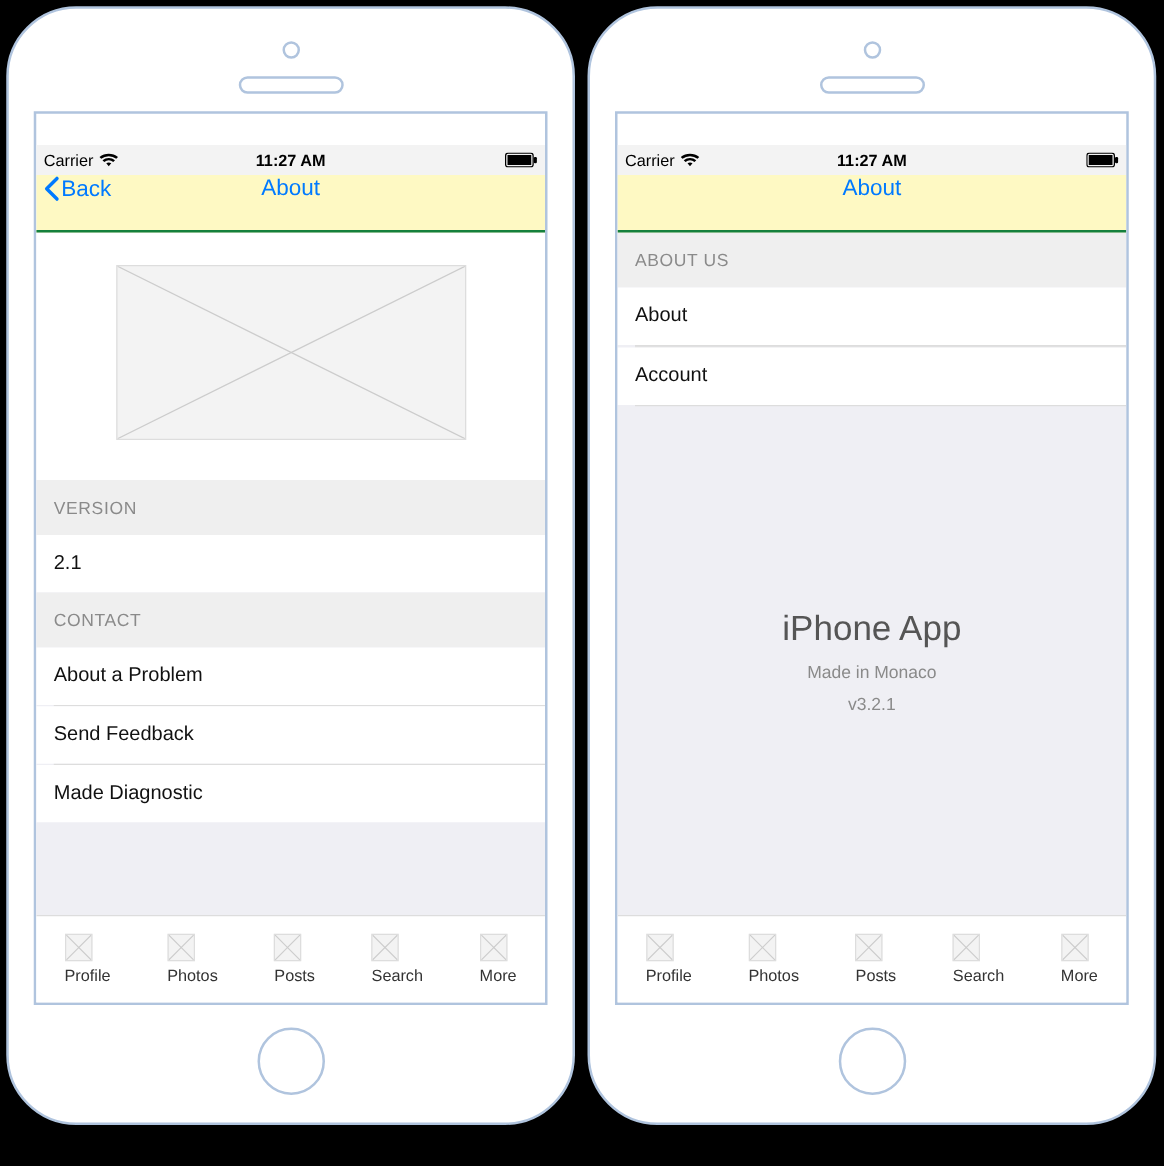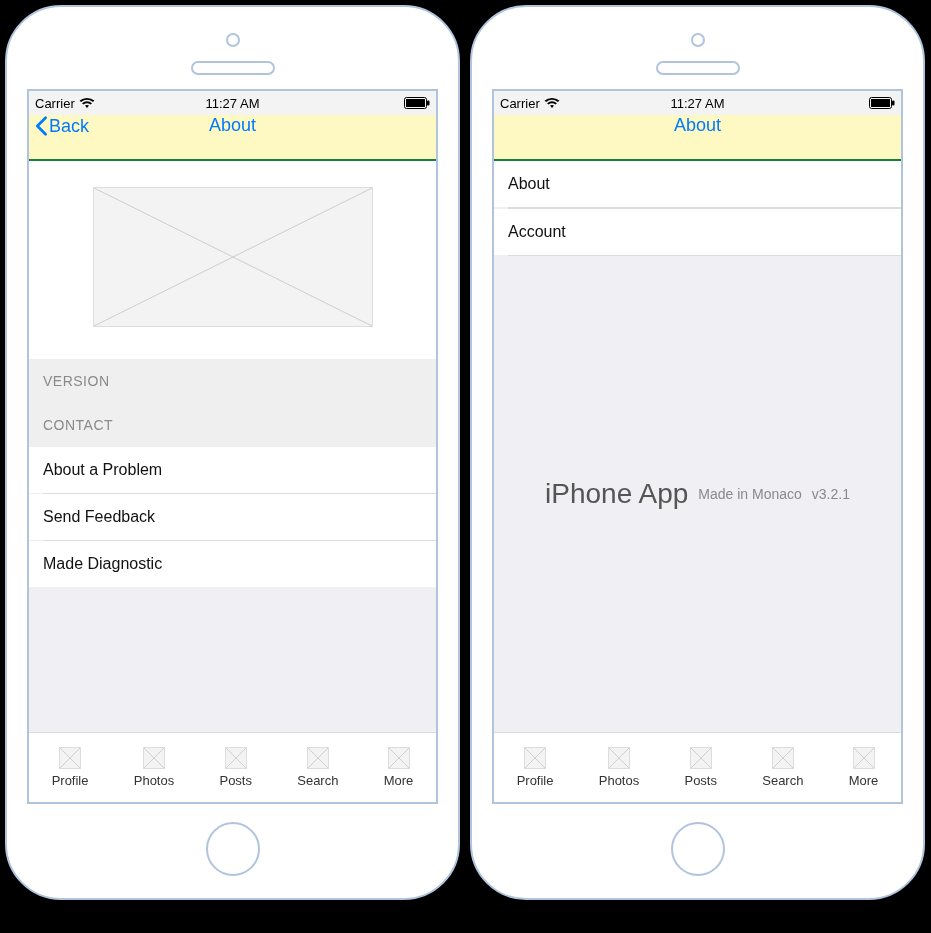--- a/index.html
+++ b/index.html
@@ -51,23 +51,24 @@
   
   .status-bar {
     height: 24px;
     background: #f3f3f3;
     display: flex;
     align-items: center;
     font-size: 13px;
     padding: 0 6px;
     font-weight: 500;
     color: #000;
+    margin-top: 25px;
   }
   .status-left { flex:1; display:flex; align-items:center; gap:4px;}
-  .status-center { flex:1; text-align:center; font-weight:400;}
+  .status-center { flex:1; text-align:center; font-weight:700;}
   .status-right { flex:1; display:flex; justify-content:flex-end; align-items:center;}
   .wifi-icon svg, .battery-icon svg { display:block; }
   
   .nav-bar {
     height: 46px;
     background: #fef9c3;
     border-bottom: 2px solid #15803d;
     position: relative;
     display:flex;
     align-items:flex-start;
@@ -125,41 +126,41 @@
     color:#111;
     cursor:pointer;
   }
   .cell.readonly { cursor:default; }
   .cell-sep {
     height:1px; background:#ddd; margin-left:14px;
   }
   .footer-info {
     flex:1;
     display:flex;
-    flex-direction:row;
+    flex-direction:column;
     align-items:center;
     justify-content:center;
     gap:10px;
     color:#8a8a8a;
   }
   .footer-title { font-size:28px; color:#555; font-weight:400;}
   .footer-sub { font-size:14px; }
   
   .tab-bar {
     height: 70px;
     background:#fff;
     border-top:1px solid #ddd;
     display:flex;
     justify-content:space-around;
     align-items:center;
   }
   .tab-item {
     display:flex;
     flex-direction:column;
-    align-items:center;
+    align-items:flex-start;
     gap:4px;
     font-size:13px;
     color:#333;
     cursor:pointer;
   }
   .tab-icon {
     width:22px; height:22px;
   }
 </style>
 </head>
@@ -206,20 +207,21 @@
     <div class="content">
       <div class="hero-wrap">
         <div class="placeholder" style="width:280px;height:140px;">
           <svg viewBox="0 0 280 140" preserveAspectRatio="none">
               <line x1="0" y1="0" x2="280" y2="140" stroke="#ccc" stroke-width="1"></line>
               <line x1="280" y1="0" x2="0" y2="140" stroke="#ccc" stroke-width="1"></line>
             </svg>
         </div>
       </div>
       <div class="section-header">VERSION</div>
+      <div class="cell readonly">2.1</div>
       <div class="section-header">CONTACT</div>
       <div class="cell">About a Problem</div>
       <div class="cell-sep"></div>
       <div class="cell">Send Feedback</div>
       <div class="cell-sep"></div>
       <div class="cell">Made Diagnostic</div>
       <div style="flex:1;background:#efeff4;"></div>
     </div>
 
     <div class="tab-bar">
@@ -299,20 +301,21 @@
             </svg>
         </span>
       </div>
     </div>
 
     <div class="nav-bar">
       <div class="nav-title">About</div>
     </div>
 
     <div class="content">
+      <div class="section-header">ABOUT US</div>
       <div class="cell">About</div>
       <div class="cell-sep"></div>
       <div class="cell-sep"></div>
       <div class="cell">Account</div>
       <div class="cell-sep"></div>
       <div class="footer-info">
         <div class="footer-title">iPhone App</div>
         <div class="footer-sub">Made in Monaco</div>
         <div class="footer-sub">v3.2.1</div>
       </div>

